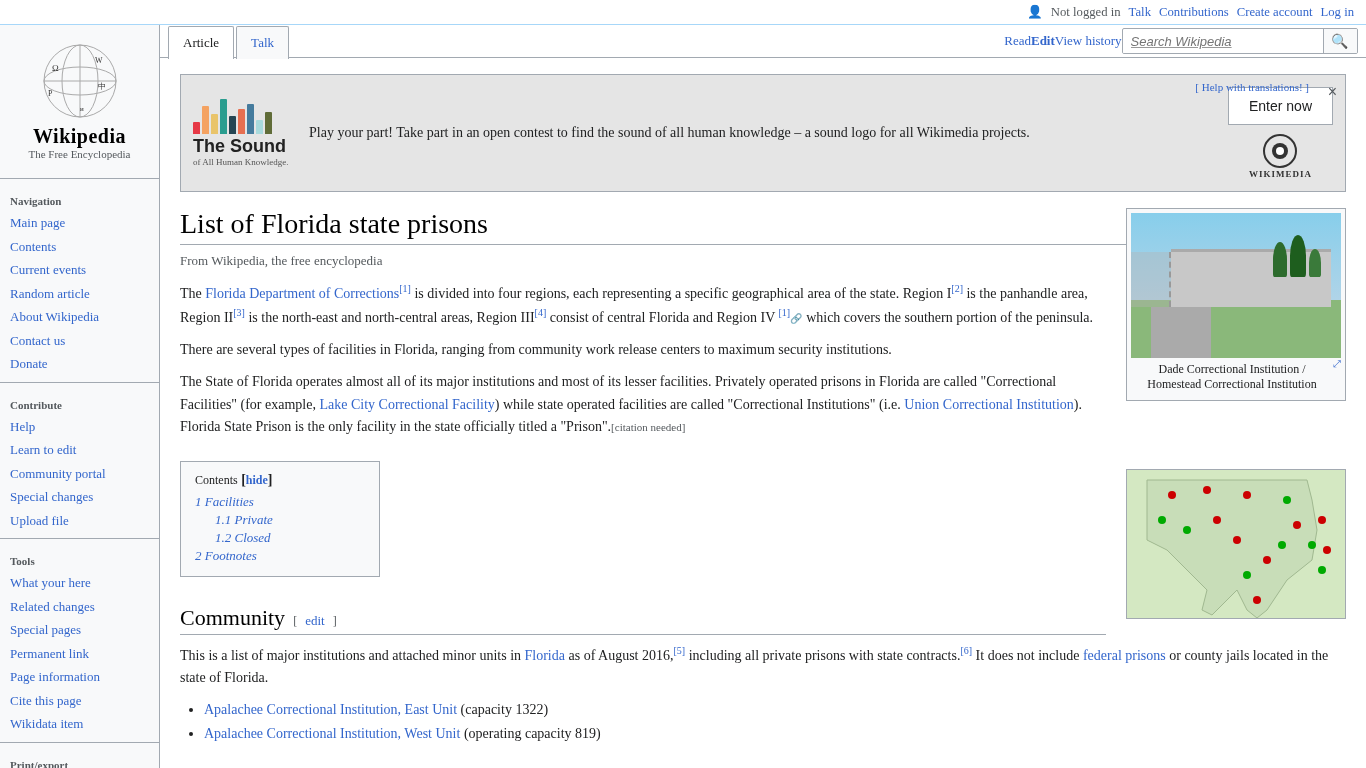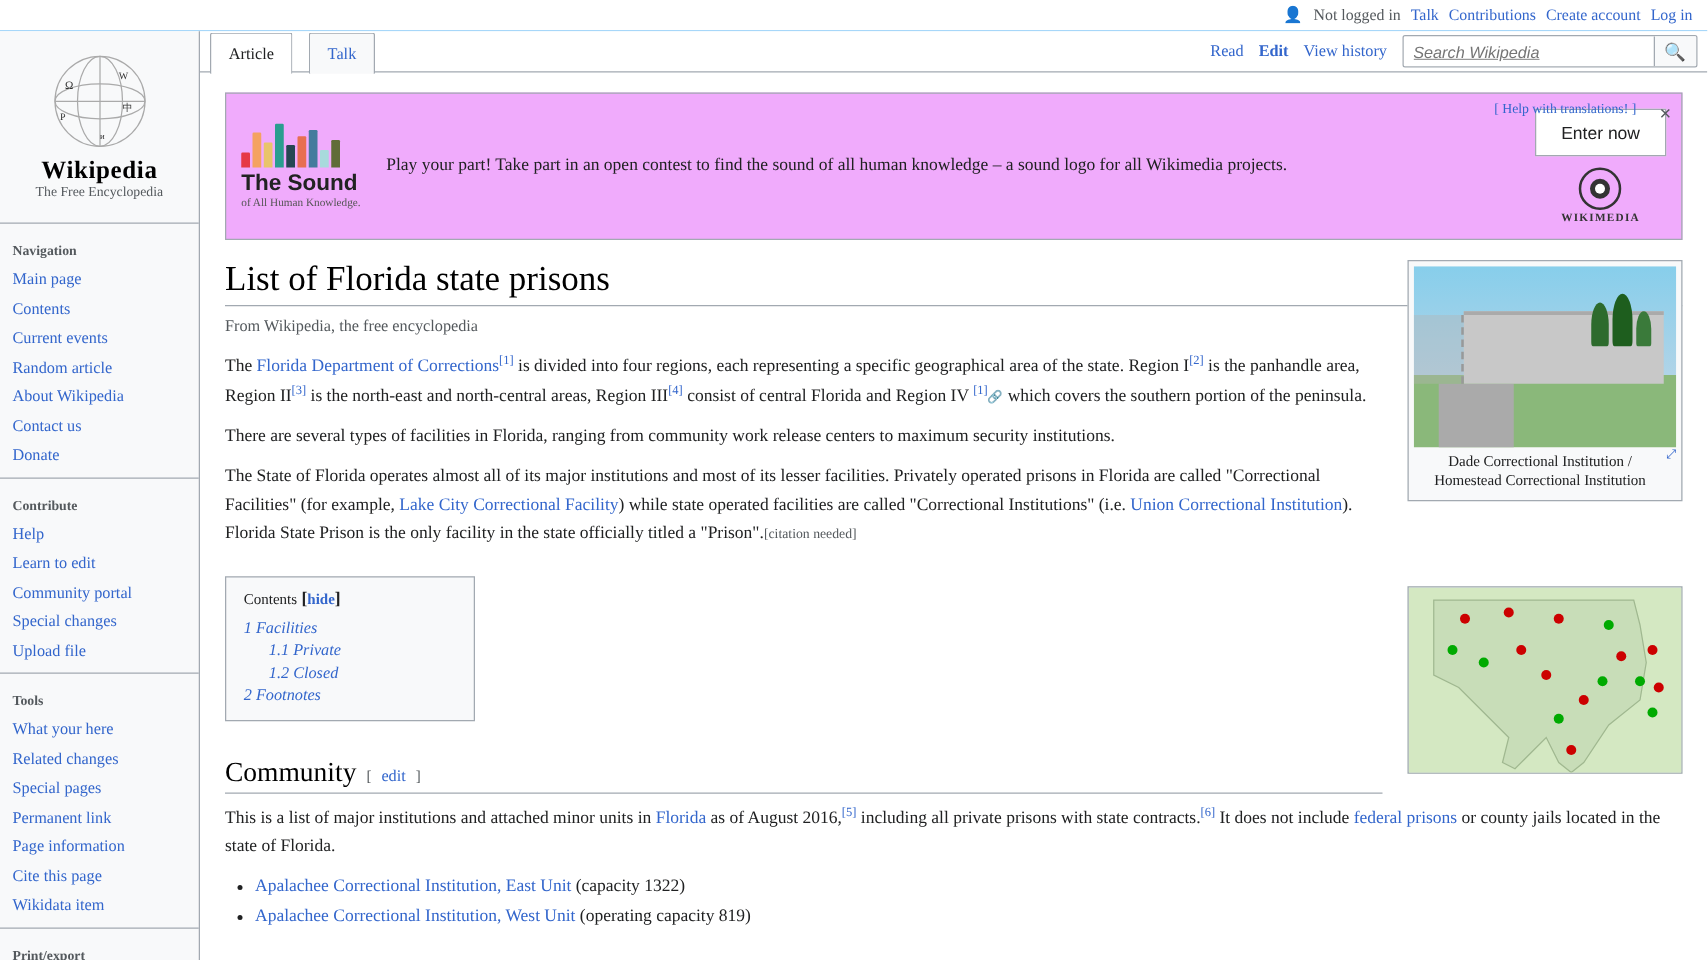--- a/index.html
+++ b/index.html
@@ -87,36 +87,35 @@
       padding: 8px 14px;
       font-size: 13px;
       cursor: pointer;
       color: #3366cc;
       border: 1px solid transparent;
       border-bottom: none;
       margin-bottom: -1px;
       background: #f8f9fa;
       border-color: #a2a9b1;
       border-radius: 2px 2px 0 0;
-      margin-right: 13px;
+      margin-right: 2px;
       position: relative;
       top: 1px;
     }
     .tab-item.active {
       background: #fff;
       border-color: #a2a9b1;
       border-bottom-color: #fff;
       color: #202122;
       font-weight: normal;
     }
     .tabs-left { display: flex; align-items: flex-end; padding: 0 0 0 8px; flex: 1; }
     .tabs-right {
       display: flex;
       align-items: center;
-      gap: 12px;
       padding: 0 8px;
       font-size: 13px;
     }
     .tabs-right a { color: #3366cc; }
     .search-box {
       display: flex;
       align-items: center;
       border: 1px solid #a2a9b1;
       border-radius: 2px;
       overflow: hidden;
@@ -144,21 +143,21 @@
     
     #page-content {
       padding: 16px 20px;
       max-width: 100%;
       overflow-y: auto;
     }
 
     
     #banner {
       border: 1px solid #a2a9b1;
-      background: #f0abfc;
+      background: #e5e5e5;
       display: flex;
       align-items: center;
       margin-bottom: 16px;
       padding: 12px;
       position: relative;
       gap: 16px;
     }
     .banner-close {
       position: absolute;
       top: 8px;

